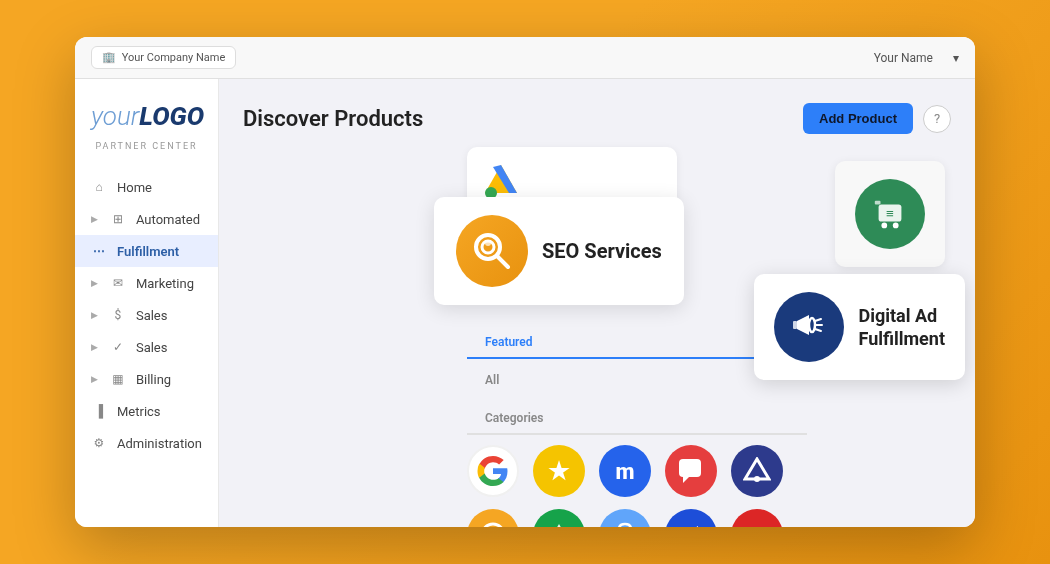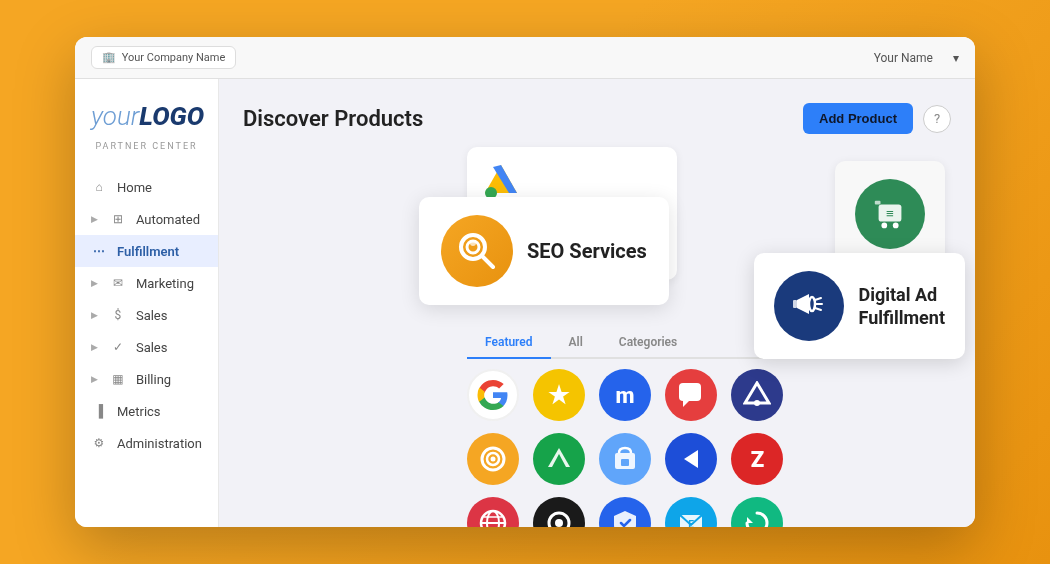--- a/index.html
+++ b/index.html
@@ -193,21 +193,21 @@
     .seo-card {
       background: #fff;
       border-radius: 10px;
       padding: 18px 22px;
       display: flex;
       align-items: center;
       gap: 14px;
       box-shadow: 0 4px 20px rgba(0,0,0,0.12);
       position: absolute;
       top: 118px;
-      left: 200px;
+      left: 215px;
       z-index: 20;
     }
     .seo-icon-circle {
       width: 72px;
       height: 72px;
       border-radius: 50%;
       background: linear-gradient(135deg, #f5a623, #e8920f);
       display: flex;
       align-items: center;
       justify-content: center;
@@ -251,21 +251,21 @@
     
     .digital-card {
       background: #fff;
       border-radius: 10px;
       padding: 18px 20px;
       display: flex;
       align-items: center;
       gap: 14px;
       box-shadow: 0 4px 20px rgba(0,0,0,0.15);
       position: absolute;
-      top: 174px;
+      top: 195px;
       right: 10px;
       z-index: 25;
     }
     .digital-icon-circle {
       width: 70px;
       height: 70px;
       border-radius: 50%;
       background: #1a3a7c;
       display: flex;
       align-items: center;
@@ -274,23 +274,24 @@
     }
     .digital-title {
       font-size: 18px;
       font-weight: 700;
       color: #222;
       line-height: 1.3;
     }
     
     .tabs-row {
       display: flex;
-      gap: 0;
+      gap: 8px;
       border-bottom: 2px solid #e0e0e0;
       width: 340px;
+      flex-direction: column;
     }
     .tab {
       padding: 8px 18px;
       font-size: 12px;
       font-weight: 600;
       color: #888;
       cursor: pointer;
       border-bottom: 2px solid transparent;
       margin-bottom: -2px;
     }

